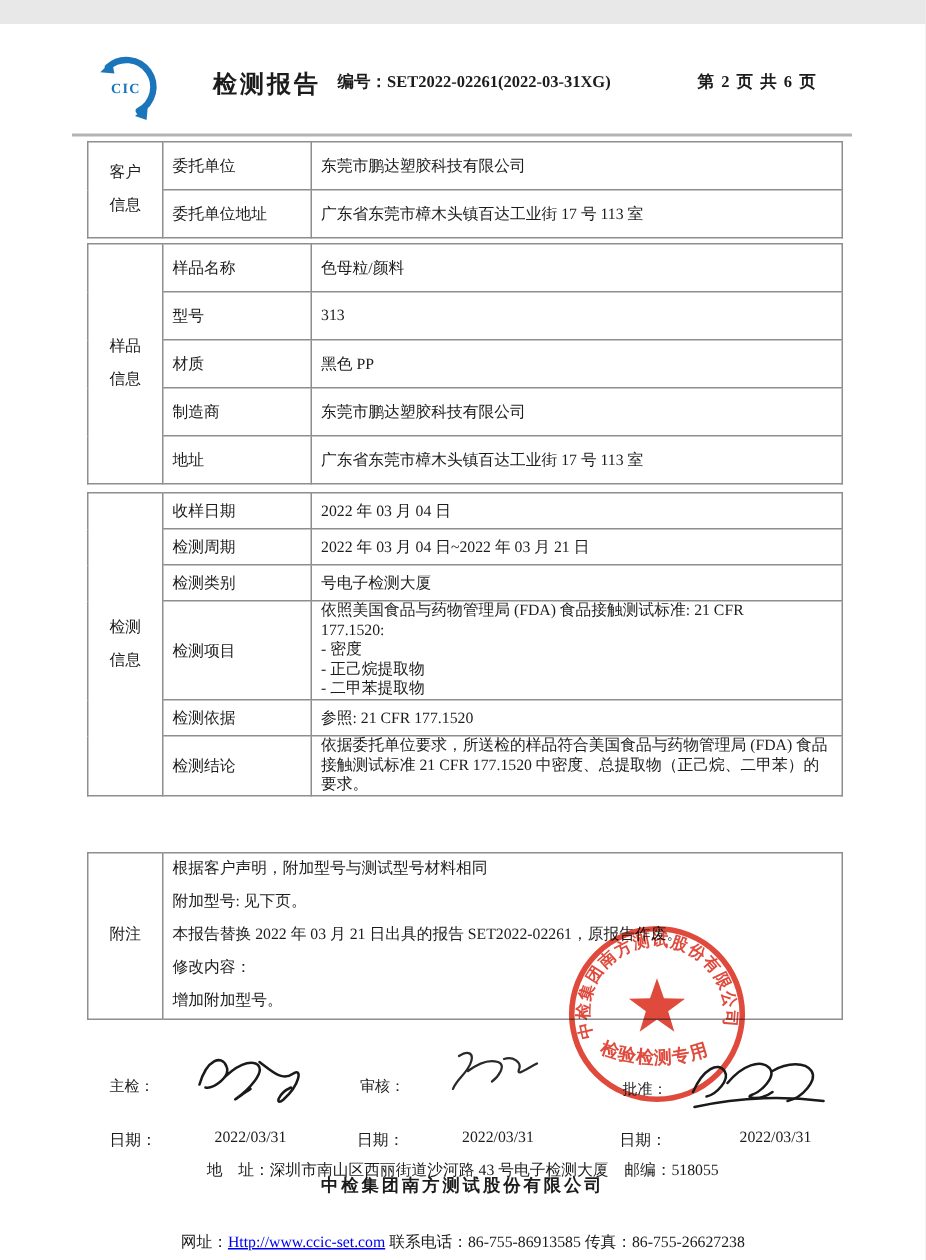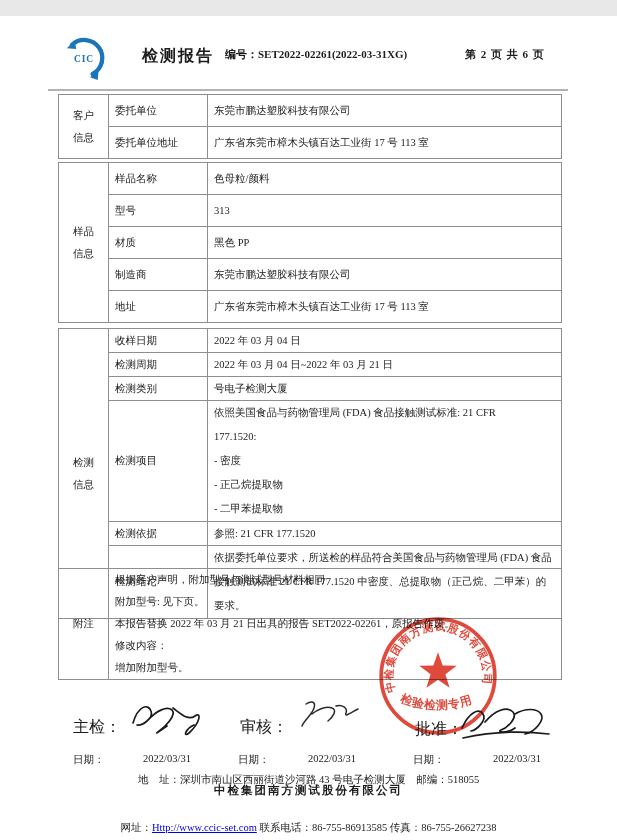--- a/index.html
+++ b/index.html
@@ -26,33 +26,33 @@
     font-size:10.5px;
   }
   table.sec td{border:1px solid #8e8e8e;padding:0 6px;vertical-align:middle;}
   col.c-cat{width:50px;}
   col.c-lbl{width:99px;}
   td.cat{text-align:center;white-space:pre-line;line-height:22px;padding:0 4px;}
   td.lbl{padding-left:9px;}
   td.val{padding-left:10px;}
   tr.h32{height:32px;}
   tr.h24{height:24px;}
-  td.ml{line-height:24px;padding-top:4px;padding-bottom:4px;vertical-align:top;white-space:pre-line;}
+  td.ml{line-height:13px;padding-top:4px;padding-bottom:4px;vertical-align:top;white-space:pre-line;}
   td.note{line-height:22px;padding:6px 4px 6px 9px;vertical-align:top;white-space:pre-line;}
   #tbl-customer{top:78px;}
   #tbl-sample{top:146px;}
   #tbl-test{top:312px;}
   #tbl-notes{top:552px;}
   
   .stamp{
     position:absolute;left:376px;top:598px;width:124px;height:124px;
     mix-blend-mode:multiply;opacity:.92;pointer-events:none;
   }
   
-  .sig-label{position:absolute;font-size:16px;}
+  .sig-label{position:absolute;font-size:10px;}
   .sig-svg{position:absolute;}
   .date-label{position:absolute;font-size:10.5px;}
   .date-val{position:absolute;width:90px;text-align:center;font-size:10.5px;}
   
   .ft-company{position:absolute;left:0;top:767px;width:100%;text-align:center;font-weight:bold;font-size:11.5px;letter-spacing:2px;}
   .ft-line1{position:absolute;left:0;top:757px;width:100%;text-align:center;font-size:10.5px;}
   .ft-line2{position:absolute;left:0;top:805px;width:100%;text-align:center;font-size:10.5px;}
   .ft-url{color:#0000ee;text-decoration:underline;}
 </style>
 </head>

